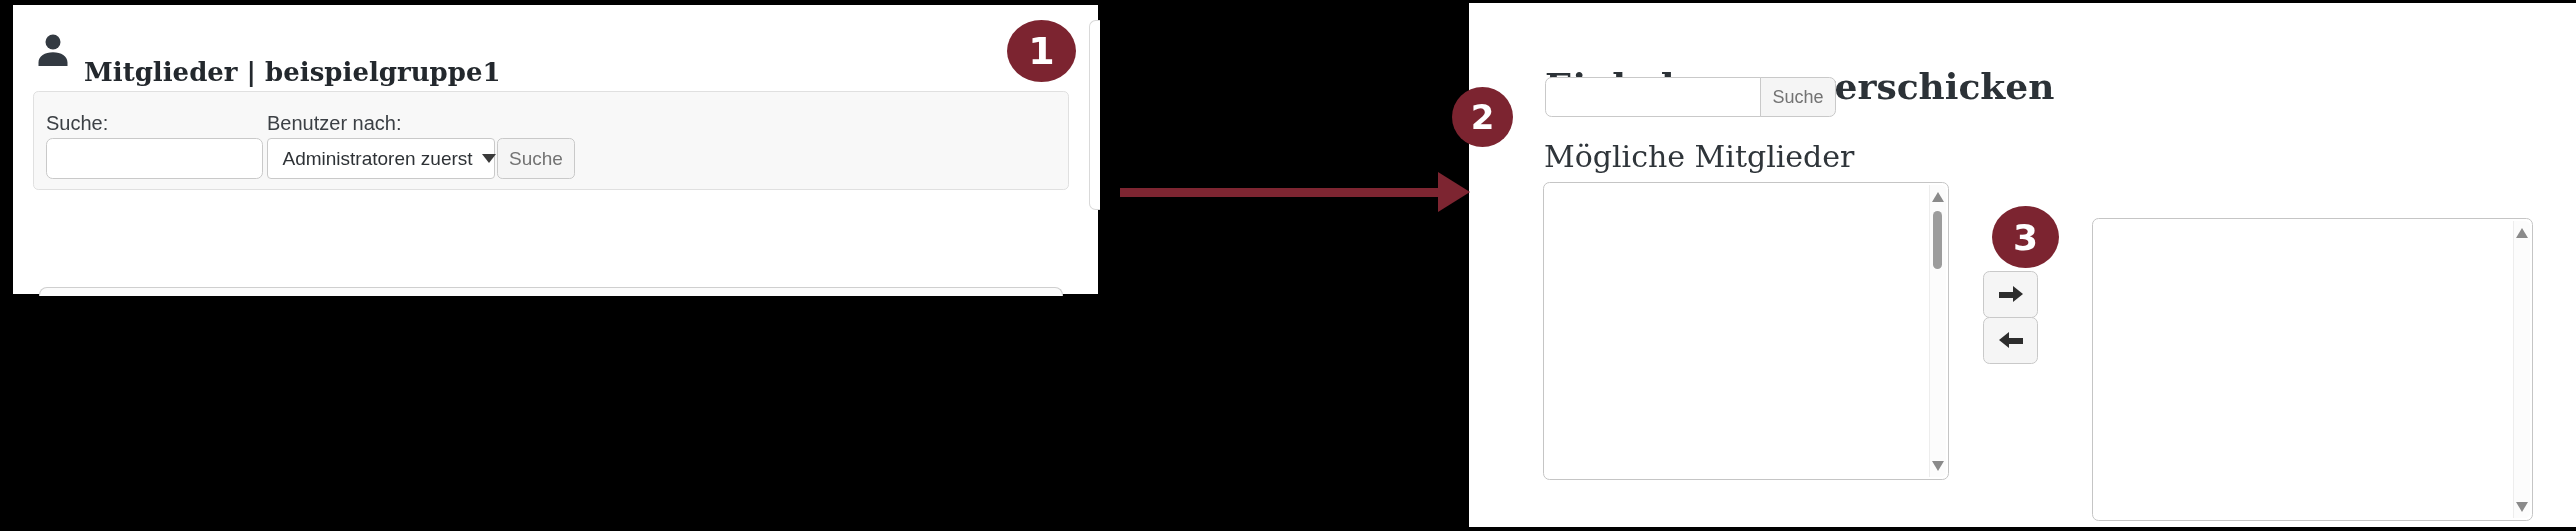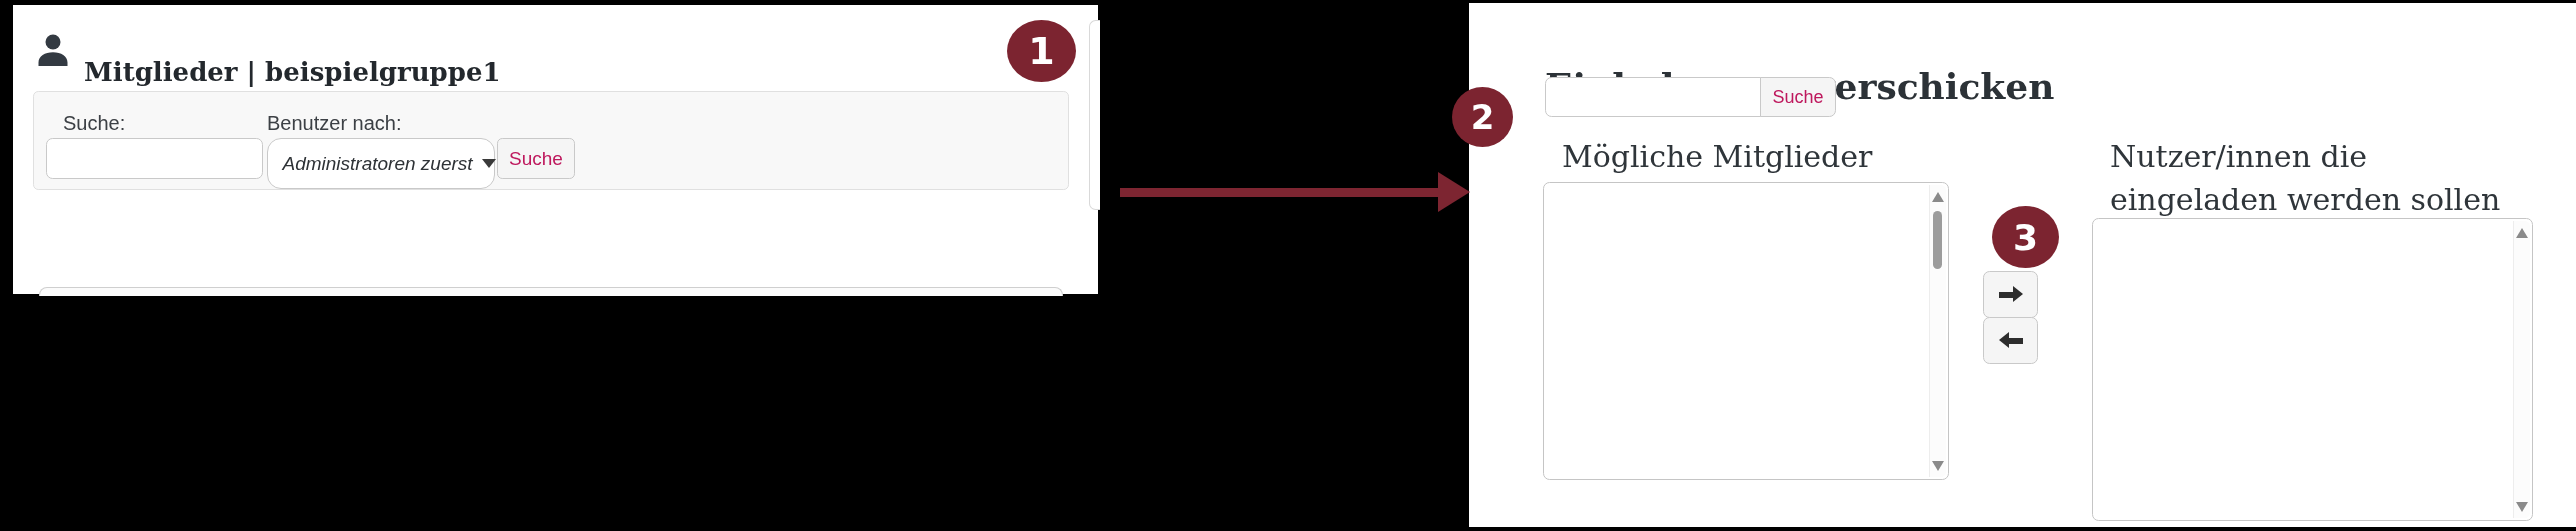--- a/index.html
+++ b/index.html
@@ -9,32 +9,32 @@
   #panel-left{left:13px;top:5.3px;width:1085px;height:289px;}
   #panel-right{left:1469px;top:3.3px;width:1107px;height:524px;}
 
   
   .person-icon{position:absolute;left:20px;top:22.4px;width:40px;height:46px;}
   .page-title{position:absolute;left:71px;top:20px;font-family:"DejaVu Serif","Liberation Serif",serif;
               font-size:26px;line-height:50px;color:#23282d;white-space:nowrap;}
   .filter-box{position:absolute;left:20px;top:86px;width:1036px;height:99px;background:#f8f8f8;
               border:1.3px solid #e0e0e0;border-radius:5.3px;box-sizing:border-box;}
   .form-label{position:absolute;top:107px;font-size:20px;color:#3c4045;}
-  .lbl-suche{left:50px;} .lbl-sortiert{left:254px;}
+  .lbl-suche{left:33px;} .lbl-sortiert{left:254px;}
   .text-input{position:absolute;background:#fff;border:1.3px solid #c9c9c9;box-sizing:border-box;
               font-size:18.4px;color:#333;padding:0 10.5px;outline:none;}
   .search-input-left{left:33px;top:133px;width:217px;height:41px;border-radius:6.6px;}
-  .sort-select{position:absolute;left:254px;top:133px;width:228px;height:51px;background:#fff;
-               border:1.3px solid #c9c9c9;border-radius:14px;box-sizing:border-box;display:flex;
-               align-items:center;justify-content:space-between;padding:0 13px 0 14.5px;cursor:pointer;font-style:italic;}
+  .sort-select{position:absolute;left:254px;top:133px;width:228px;height:41px;background:#fff;
+               border:1.3px solid #c9c9c9;border-radius:4px;box-sizing:border-box;display:flex;
+               align-items:center;justify-content:space-between;padding:0 13px 0 14.5px;cursor:pointer;}
   .sort-select .sel-text{font-size:19px;color:#2e3236;white-space:nowrap;}
   .caret-down{width:0;height:0;border-left:7.2px solid transparent;border-right:7.2px solid transparent;
               border-top:9.2px solid #3a3a3a;margin-left:9.2px;}
   .btn{display:flex;align-items:center;justify-content:center;background:#f5f5f5;
-       border:1.3px solid #c9c9c9;box-sizing:border-box;font-size:19px;color:#be185d;cursor:pointer;}
+       border:1.3px solid #c9c9c9;box-sizing:border-box;font-size:19px;color:#737373;cursor:pointer;}
   .btn-suche-left{position:absolute;left:484px;top:133px;width:78px;height:41px;border-radius:5.3px;}
   .hint{position:absolute;left:18px;top:195px;width:1041px;font-size:19px;line-height:42px;color:#54585c;}
   .hint a{color:#8e4953;text-decoration:underline;text-decoration-color:#7c2430;}
   .bottom-sliver{position:absolute;left:26px;top:282px;width:1024px;height:9.2px;background:#fbfbfb;
                  border:1.3px solid #cfcfcf;border-bottom:none;border-radius:8px 8px 0 0;box-sizing:border-box;}
   .right-sliver{position:absolute;left:1076px;top:14.5px;width:10.5px;height:190px;background:#fff;
                 border:1.3px solid #d9d9d9;border-right:none;border-radius:6.6px 0 0 6.6px;box-sizing:border-box;}
 
   
   .badge{position:absolute;border-radius:50%;background:#7c2430;color:#fff;display:flex;
@@ -48,21 +48,21 @@
   .flow-arrow .head{position:absolute;left:318px;top:0;width:0;height:0;
                     border-top:20px solid transparent;border-bottom:20px solid transparent;
                     border-left:32px solid #7d2531;}
 
   
   .serif-h{font-family:"DejaVu Serif","Liberation Serif",serif;color:#2c3237;}
   .invite-heading{position:absolute;left:76px;top:26px;font-size:36px;line-height:43px;white-space:nowrap;}
   .search-input-right{left:76px;top:74px;width:216px;height:40px;border-radius:6.6px 0 0 6.6px;}
   .btn-suche-right{position:absolute;left:291px;top:74px;width:76px;height:40px;
                    border-radius:0 6.6px 6.6px 0;font-size:18px;}
-  .section-label{position:absolute;font-size:30px;line-height:43px;color:#2f353a;margin-left:18px;}
+  .section-label{position:absolute;font-size:30px;line-height:43px;color:#2f353a;}
   .potential-label{left:75px;top:132px;white-space:nowrap;}
   .invited-label{left:623px;top:132px;width:428px;}
   .listbox{position:absolute;background:#fff;border:1.3px solid #c5c5c5;border-radius:6.6px;box-sizing:border-box;}
   #listbox-potential{left:74px;top:179px;width:406px;height:298px;}
   #listbox-invited{left:623px;top:215px;width:441px;height:303px;}
   .scrollbar{position:absolute;top:2px;right:2px;bottom:2px;width:17px;background:#fcfcfc;
              border-left:1.3px solid #ededed;border-radius:0 5.3px 5.3px 0;box-sizing:border-box;}
   .scroll-up,.scroll-down{position:absolute;left:50%;transform:translateX(-50%);width:0;height:0;
              border-left:6.6px solid transparent;border-right:6.6px solid transparent;cursor:pointer;}
   .scroll-up{top:6.6px;border-bottom:10px solid #8a8a8a;}
@@ -115,21 +115,20 @@
 </div>
 
 <div class="panel" id="panel-right">
 
   <h3 class="serif-h invite-heading">Einladungen verschicken</h3>
 
   <input class="text-input search-input-right" type="text" style="position: absolute;" value="">
   <button class="btn btn-suche-right">Suche</button>
 
   <div class="serif-h section-label potential-label">Mögliche Mitglieder</div>
-  <div class="serif-h section-label invited-label">Nutzer/innen die eingeladen werden sollen</div>
 
   <div class="listbox" id="listbox-potential" role="listbox">
     <div class="scrollbar">
       <span class="scroll-up"></span>
       <span class="scroll-thumb"></span>
       <span class="scroll-down"></span>
     </div>
   </div>
 
   <div class="transfer">

